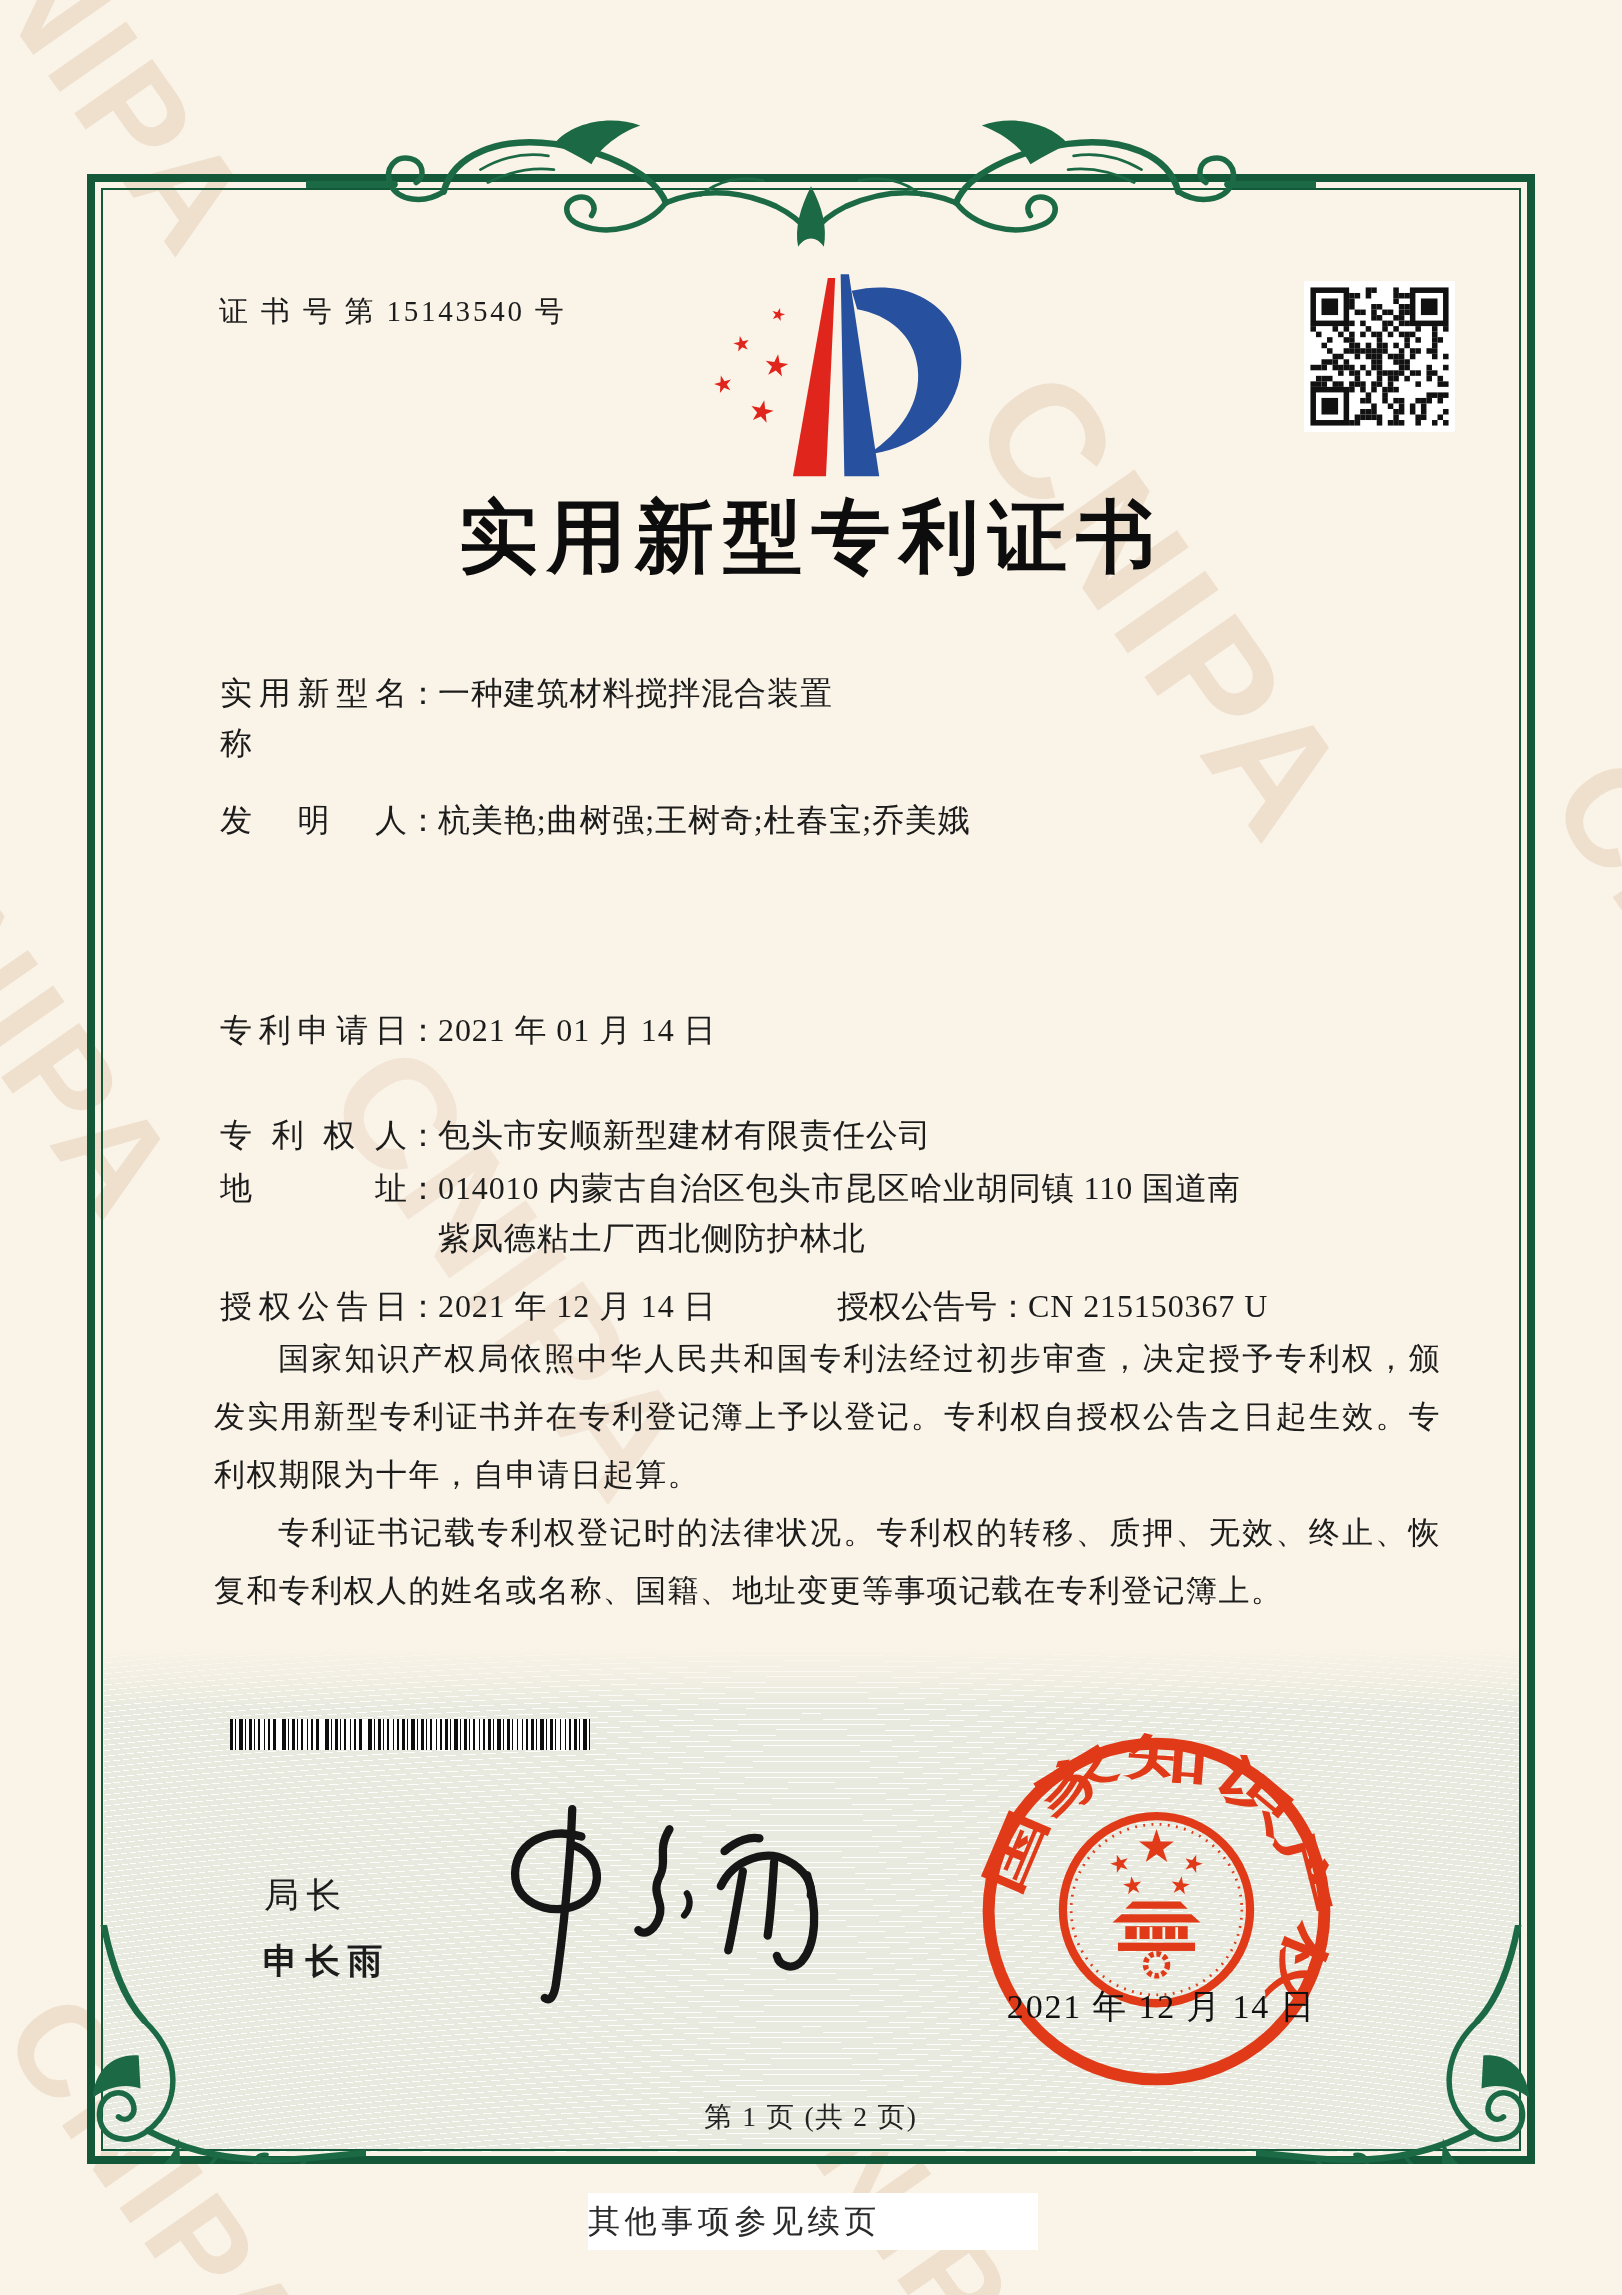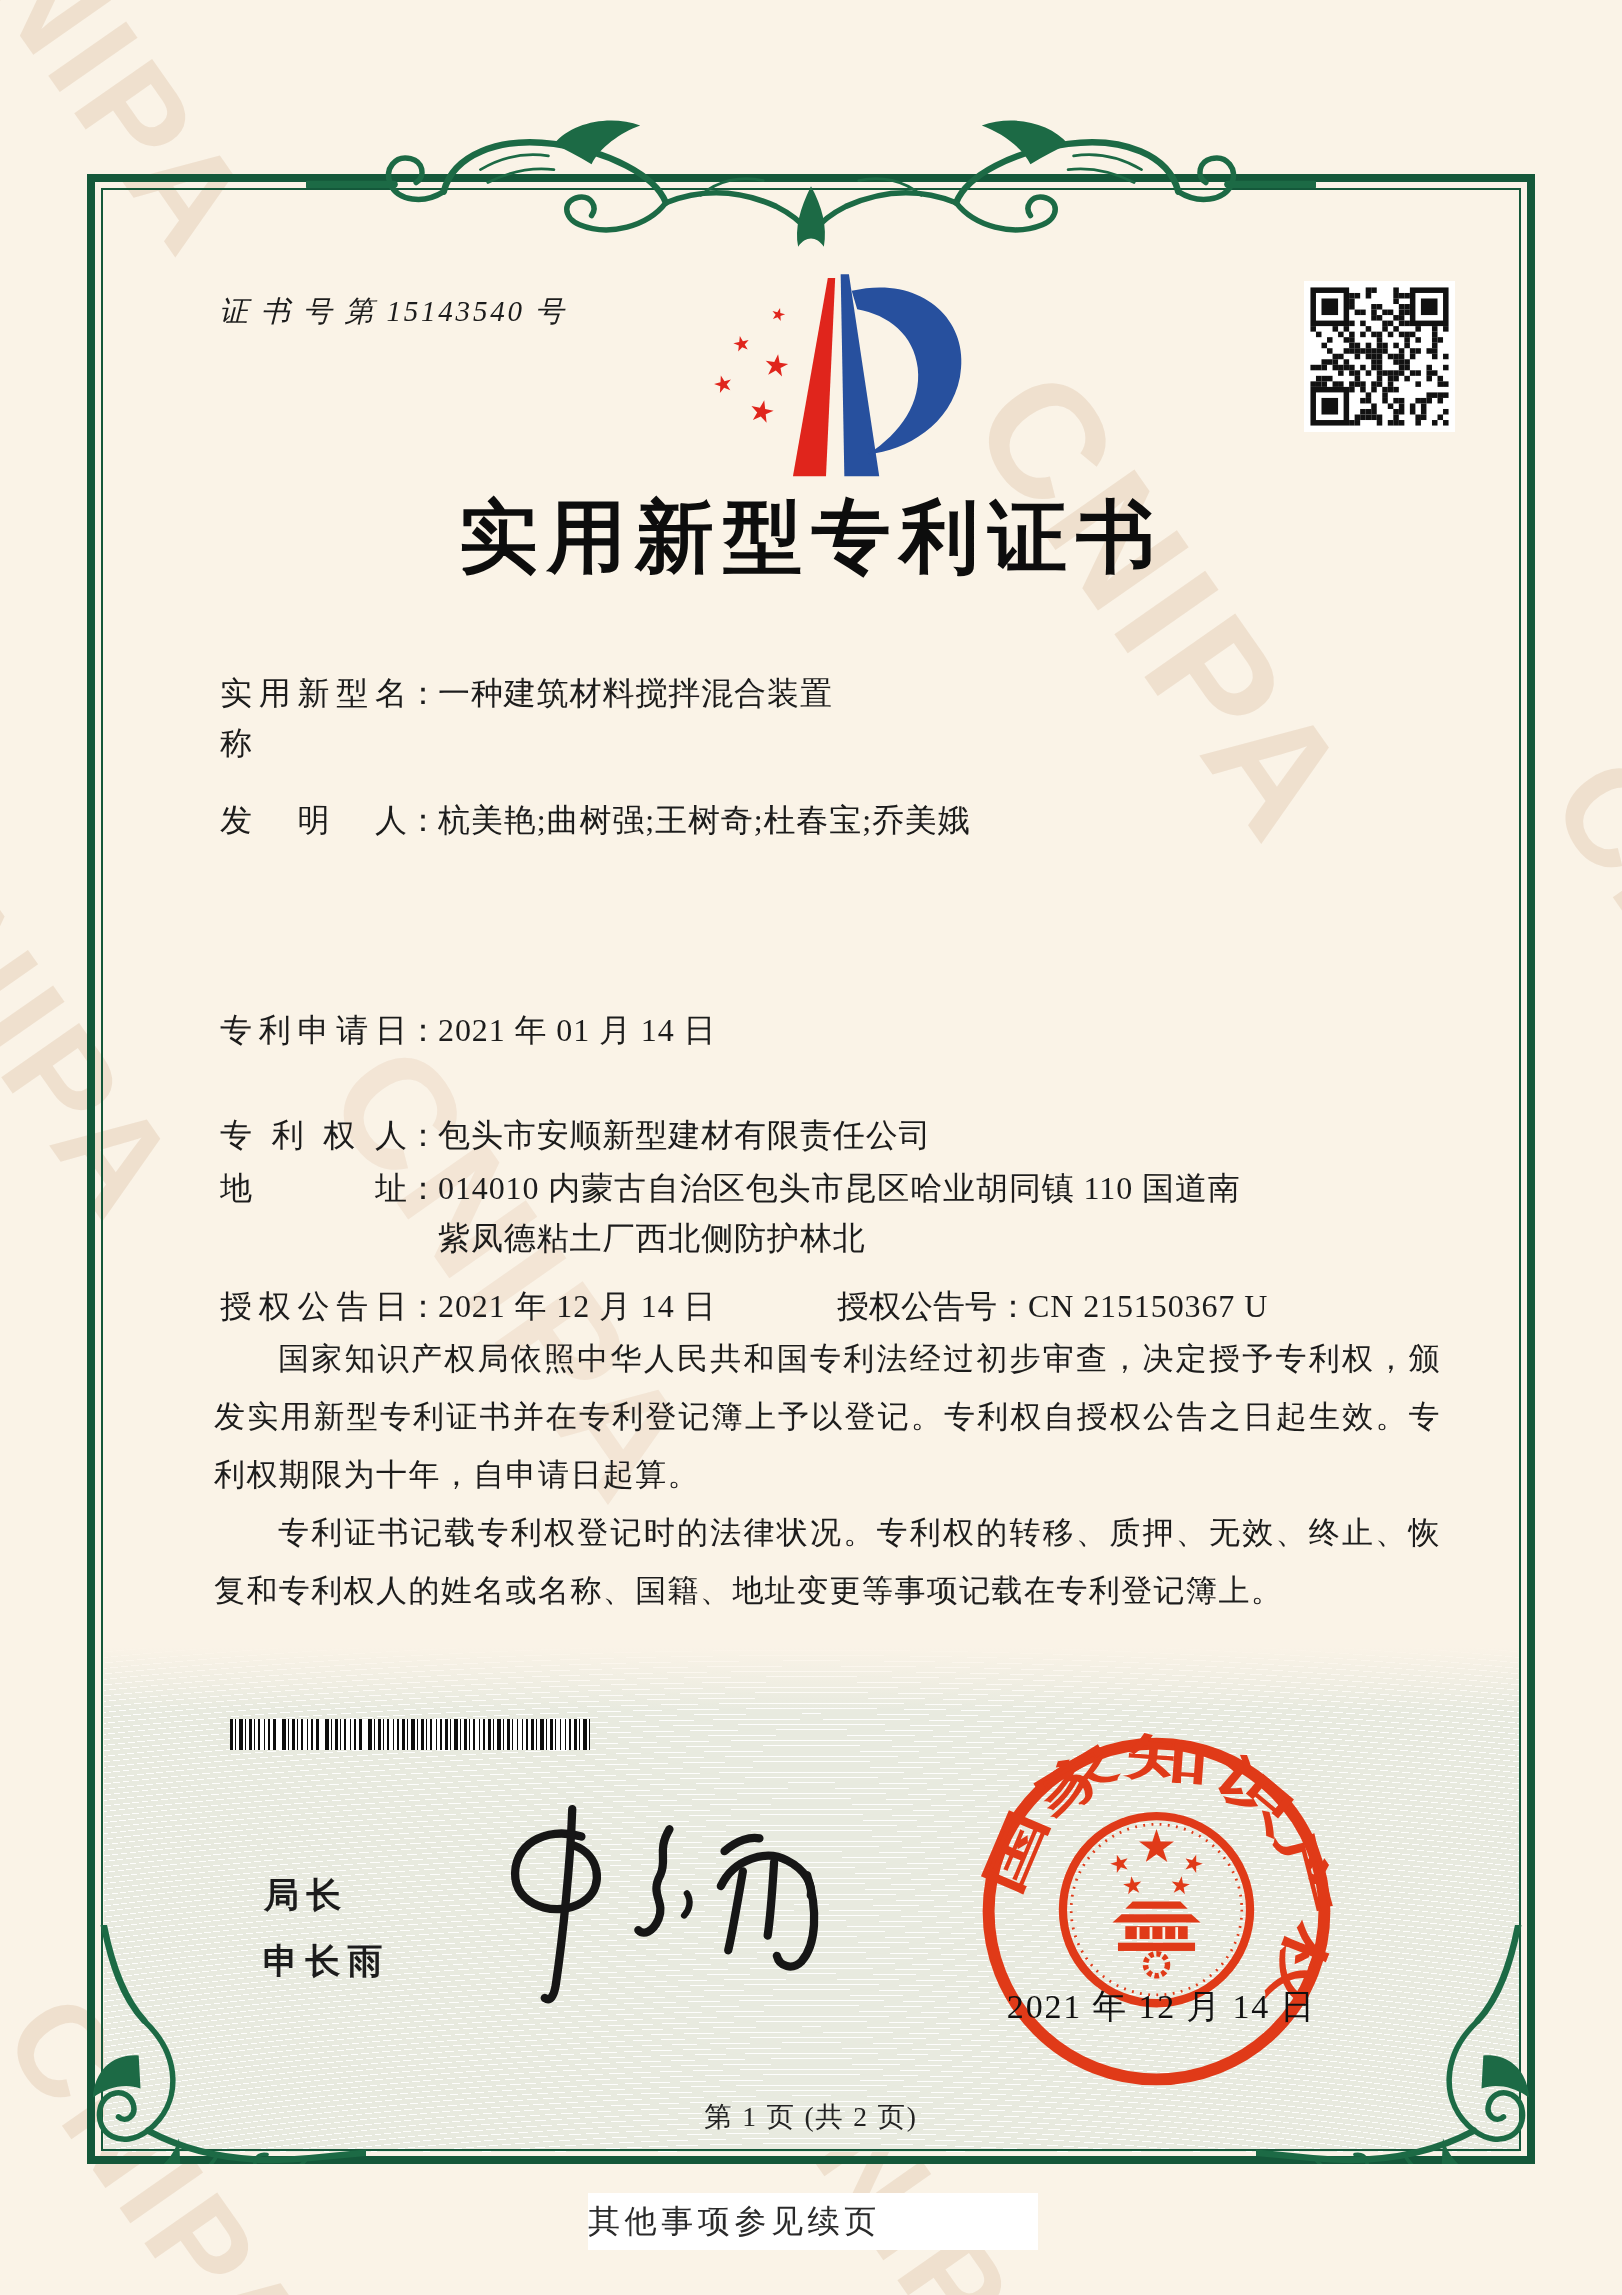--- a/index.html
+++ b/index.html
@@ -15,21 +15,21 @@
         background-image:
           linear-gradient(180deg,#faf3e7 0,rgba(250,243,231,0) 64px),
           repeating-radial-gradient(2388px 918px at 50% 215%,rgba(255,255,255,.95) 0 1.8px,rgba(255,255,255,0) 1.8px 13.8px);}
   
   .frame-outer{position:absolute;z-index:3;left:87px;top:174px;width:1432px;height:1974px;
         border:8.3px solid #14583a;pointer-events:none;}
   .frame-inner{position:absolute;z-index:3;left:101px;top:188px;width:1416px;height:1959px;
         border:2.3px solid #14583a;pointer-events:none;}
   .orn{position:absolute;z-index:4;pointer-events:none;}
   
-  .certno{position:absolute;z-index:5;left:219px;top:292px;font-size:29px;letter-spacing:2.8px;font-style:italic;}
+  .certno{position:absolute;z-index:5;left:219px;top:292px;font-size:29px;letter-spacing:2.8px;}
   .logo{position:absolute;z-index:5;left:681px;top:263px;}
   .qr{position:absolute;z-index:5;left:1304px;top:281px;width:151px;height:151px;background:#fff;padding:0;}
   .title{position:absolute;z-index:5;left:0;top:485px;width:100%;text-align:center;
          font-size:79px;font-weight:700;letter-spacing:9.2px;color:#0d0d0d;}
   
   .row{position:absolute;z-index:5;left:220px;width:1231px;font-size:32px;line-height:1.55;}
   .flabel{display:inline-block;width:187px;text-align:justify;text-align-last:justify;vertical-align:top;}
   .colon{display:inline-block;width:31px;vertical-align:top;}
   .fvalue{display:inline-block;vertical-align:top;letter-spacing:0.9px;}
   .addr .fvalue{width:822px;}
@@ -37,21 +37,21 @@
   
   .paras{position:absolute;z-index:5;left:214px;top:1330px;width:1227px;font-size:31px;
          line-height:58px;text-align:justify;letter-spacing:1.4px;}
   .paras p{margin:0;text-indent:64px;}
   
   .barcode{position:absolute;z-index:5;left:230px;top:1719px;width:360px;height:31px;background-color:#fff;
         background-image:repeating-linear-gradient(90deg,
           #0d0d0d 0 2.8px,#fff 2.8px 4.6px,#0d0d0d 4.6px 5.5px,#fff 5.5px 9.2px,#0d0d0d 9.2px 13px,#fff 13px 14.7px,
           #0d0d0d 14.7px 15.6px,#fff 15.6px 19px,#0d0d0d 19px 22px,#fff 22px 24px,#0d0d0d 24px 25px,#fff 25px 28.5px,
           #0d0d0d 28.5px 30px,#fff 30px 34px,#0d0d0d 34px 35px,#fff 35px 38px,#0d0d0d 38px 40px,#fff 40px 43px);}
-  .sig-title{position:absolute;z-index:5;left:264px;top:1872px;font-size:35px;font-weight:700;letter-spacing:7.3px;}
+  .sig-title{position:absolute;z-index:5;left:264px;top:1872px;font-size:35px;font-weight:400;letter-spacing:7.3px;}
   .sig-name{position:absolute;z-index:5;left:263px;top:1938px;font-size:35px;font-weight:600;letter-spacing:7.3px;text-align:right;}
   .signature{position:absolute;z-index:5;left:464px;top:1798px;}
   .seal{position:absolute;z-index:5;left:973px;top:1728px;}
   .seal-date{position:absolute;z-index:6;left:987px;top:1984px;width:349px;text-align:center;
         font-size:34px;letter-spacing:1.8px;color:#111;}
   .pagenum{position:absolute;z-index:5;left:87px;top:2099px;width:1448px;text-align:center;
         font-size:27.5px;letter-spacing:1.8px;color:#222;}
   .contnote{position:absolute;z-index:5;left:588px;top:2193px;width:450px;height:57px;background:#fff;
         text-align:left;line-height:57px;font-size:32px;letter-spacing:4.6px;color:#2a2a2a;}
 </style>

